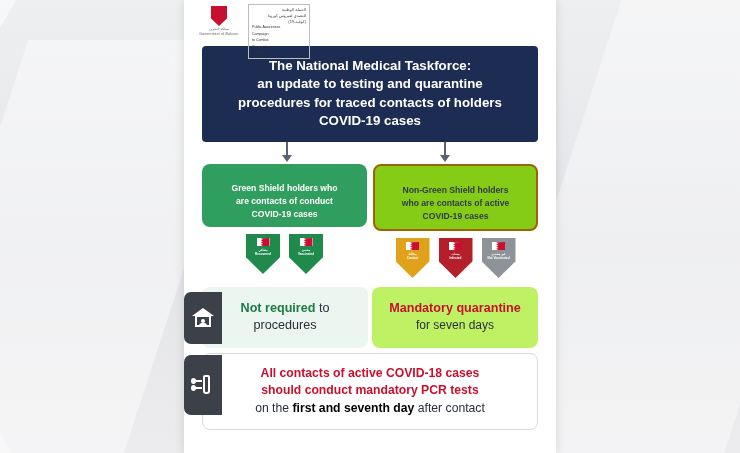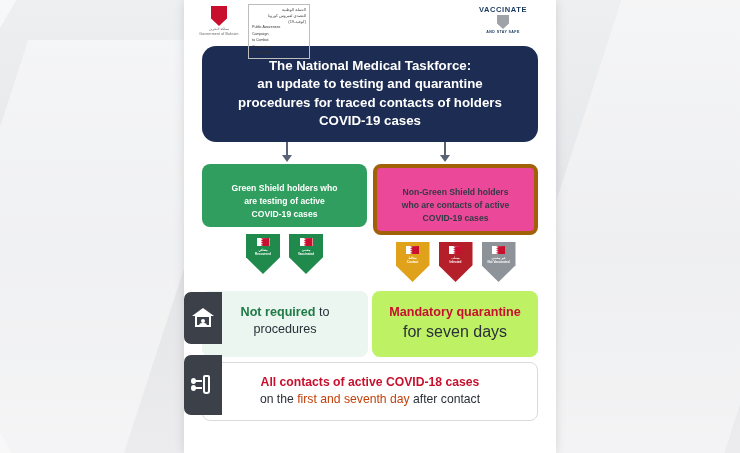--- a/index.html
+++ b/index.html
@@ -135,21 +135,21 @@
     font-weight: bold;
     font-size: 14.5px;
     letter-spacing: .1px;
     margin: 2px 0 8px;
   }
 
   
   .banner {
     margin: 0 18px;
     background: #1d2c52;
-    border-radius: 14px;
+    border-radius: 4px;
     color: #ffffff;
     text-align: center;
     font-weight: bold;
     font-size: 13.3px;
     line-height: 1.38;
     padding: 11px 14px 12px;
     box-sizing: border-box;
   }
 
   
@@ -193,23 +193,23 @@
     font-size: 8.6px;
     line-height: 1.5;
     padding: 18px 6px 6px;
     box-sizing: border-box;
   }
   .card-head.green {
     background: #2f9e5e;
     color: #ffffff;
   }
   .card-head.grey {
-    background: #ec4899;
+    background: #84cc16;
     color: #333a45;
-    border: 4px solid #a16207;
+    border: 2px solid #a16207;
   }
 
   
   .badges {
     display: flex;
     justify-content: center;
     gap: 5px;
     padding: 7px 0 7px;
   }
   .badge {
@@ -278,40 +278,40 @@
     background: #eaf6ef;
     color: #1f7a46;
   }
   .result-box.green b { color: #1f7a46; font-weight: bold; }
   .result-box.green .thin { color: #2a2f38; font-weight: normal; }
   .result-box.grey {
     background: #bef264;
     color: #c8102e;
   }
   .result-box.grey b { font-weight: bold; }
-  .result-box.grey .thin { color: #2a2f38; font-weight: normal; font-size: 16px; }
+  .result-box.grey .thin { color: #2a2f38; font-weight: normal; font-size: 12px; }
 
   
   .bottom-box {
     margin: 5px 18px 0;
     border: 1px solid #d8dade;
     border-radius: 8px;
     text-align: center;
     padding: 11px 10px 12px;
     box-sizing: border-box;
     font-size: 12.2px;
     line-height: 1.42;
     color: #c8102e;
     font-weight: bold;
   }
   .bottom-box .dark {
     color: #2a2f38;
     font-weight: normal;
   }
-  .bottom-box .dark b { color: #c2410c; font-weight: normal; margin-top: 45px; }
+  .bottom-box .dark b { color: #000000; font-weight: bold; margin-top: 45px; }
 
   
   .icon-tab {
     position: absolute;
     left: -31px;
     width: 38px;
     background: #3c4049;
     border-radius: 7px 0 0 7px;
     display: flex;
     align-items: center;
@@ -412,45 +412,40 @@
         <div class="ar">الحملة الوطنية</div>
         <div class="ar">للتصدي لفيروس كورونا</div>
         <div class="ar">(كوفيد-19)</div>
         <div class="en">Public Awareness</div>
         <div class="en">Campaign</div>
         <div class="en">to Combat</div>
         <div class="en">Coronavirus</div>
         <div class="en">(COVID-19)</div>
       </div>
 
-      <div class="logo-vaccinate">
-        <div class="vline">VACCINATE</div>
-        <div class="shield-mini"></div>
-        <div class="vsub">AND STAY SAFE</div>
-      </div>
     </div>
 
 
     <div class="banner">
       <div>The National Medical Taskforce:</div>
       <div>an update to testing and quarantine</div>
       <div>procedures for traced contacts of holders</div>
       <div>COVID-19 cases</div>
     </div>
 
     <div class="arrows">
       <div class="arrow left"></div>
       <div class="arrow right"></div>
     </div>
 
     <div class="grid">
       <div class="col">
         <div class="card-head green">
           <div>Green Shield holders who</div>
-          <div>are testing of active</div>
+          <div>are contacts of conduct</div>
           <div>COVID-19 cases</div>
         </div>
         <div class="badges">
           <div class="badge">
             <div class="shield green">
               <div class="flag"></div>
               <div class="lbl">متعافي</div>
               <div class="lbl">Recovered</div>
             </div>
           </div>
@@ -504,20 +499,21 @@
         <div class="thin">procedures</div>
       </div>
       <div class="result-box grey">
         <div><b>Mandatory quarantine</b></div>
         <div class="thin">for seven days</div>
       </div>
     </div>
 
     <div class="bottom-box">
       <div>All contacts of active COVID-18 cases</div>
+      <div>should conduct mandatory PCR tests</div>
       <div class="dark"><span>on the </span><b>first and seventh day</b><span> after contact</span></div>
     </div>
 
     <div class="icon-tab" id="icon-home-tab" style="left:0;">
       <div class="house-icon">
         <div class="roof"></div>
         <div class="body"></div>
         <div class="person"></div>
         <div class="person2"></div>
       </div>

